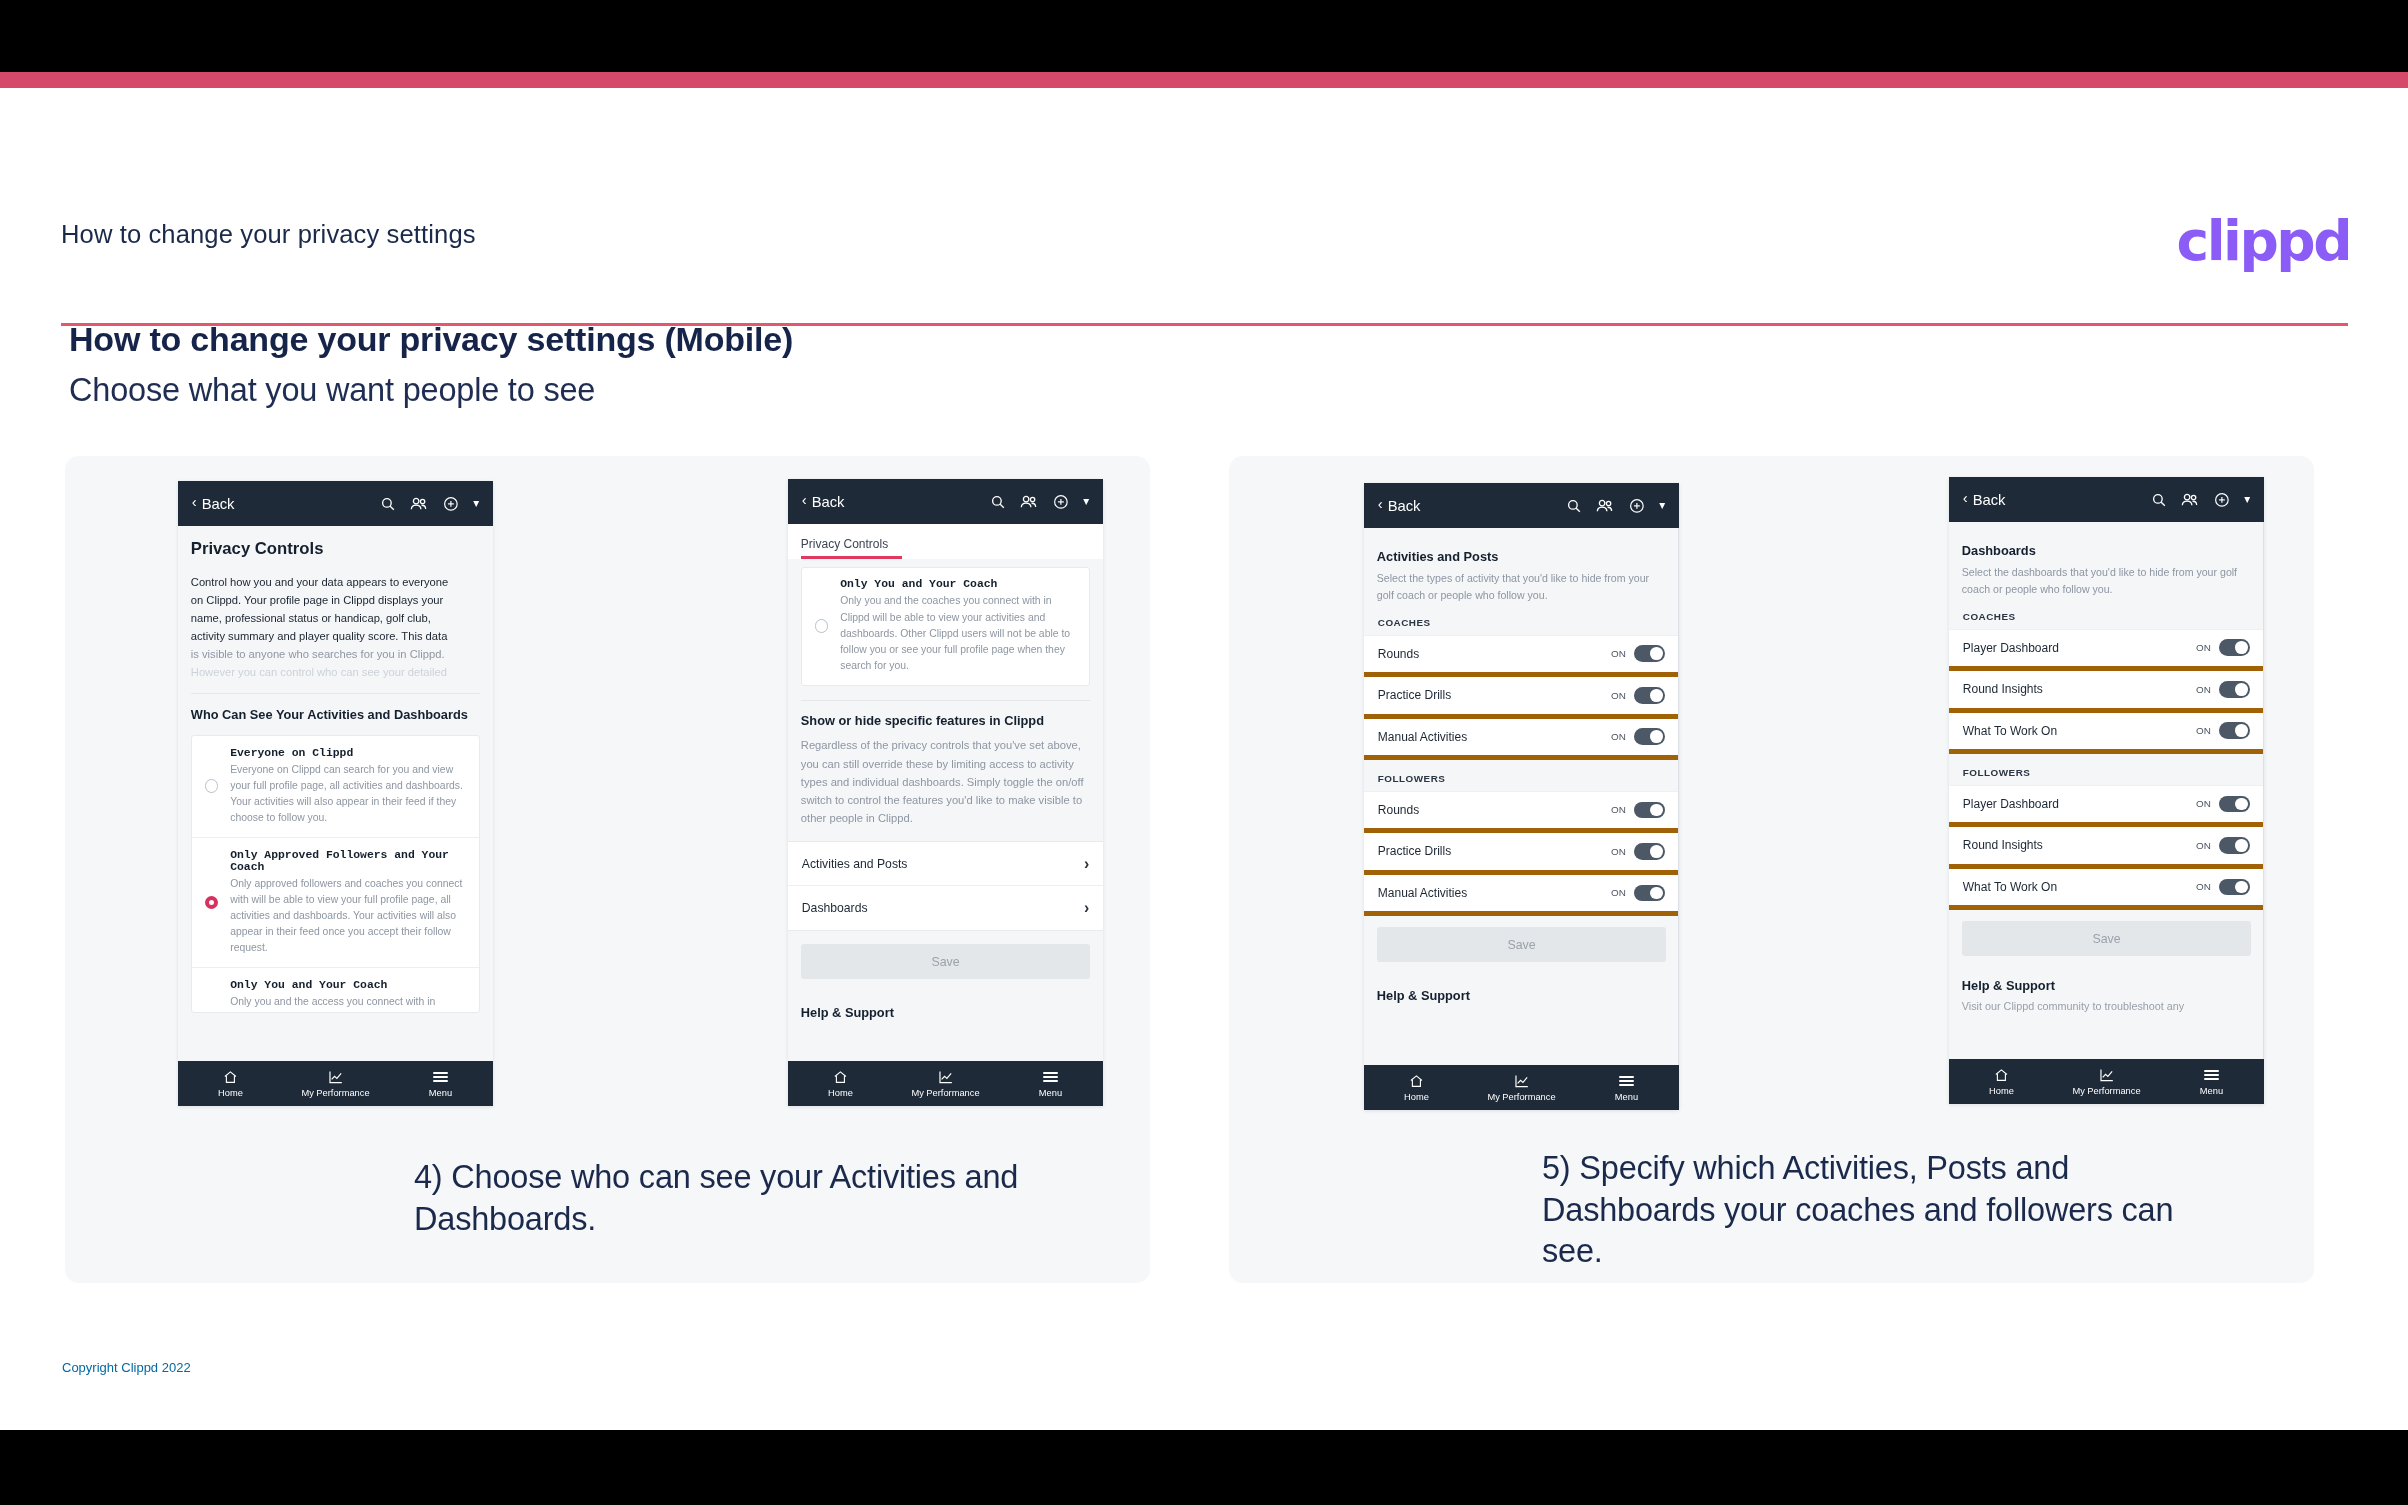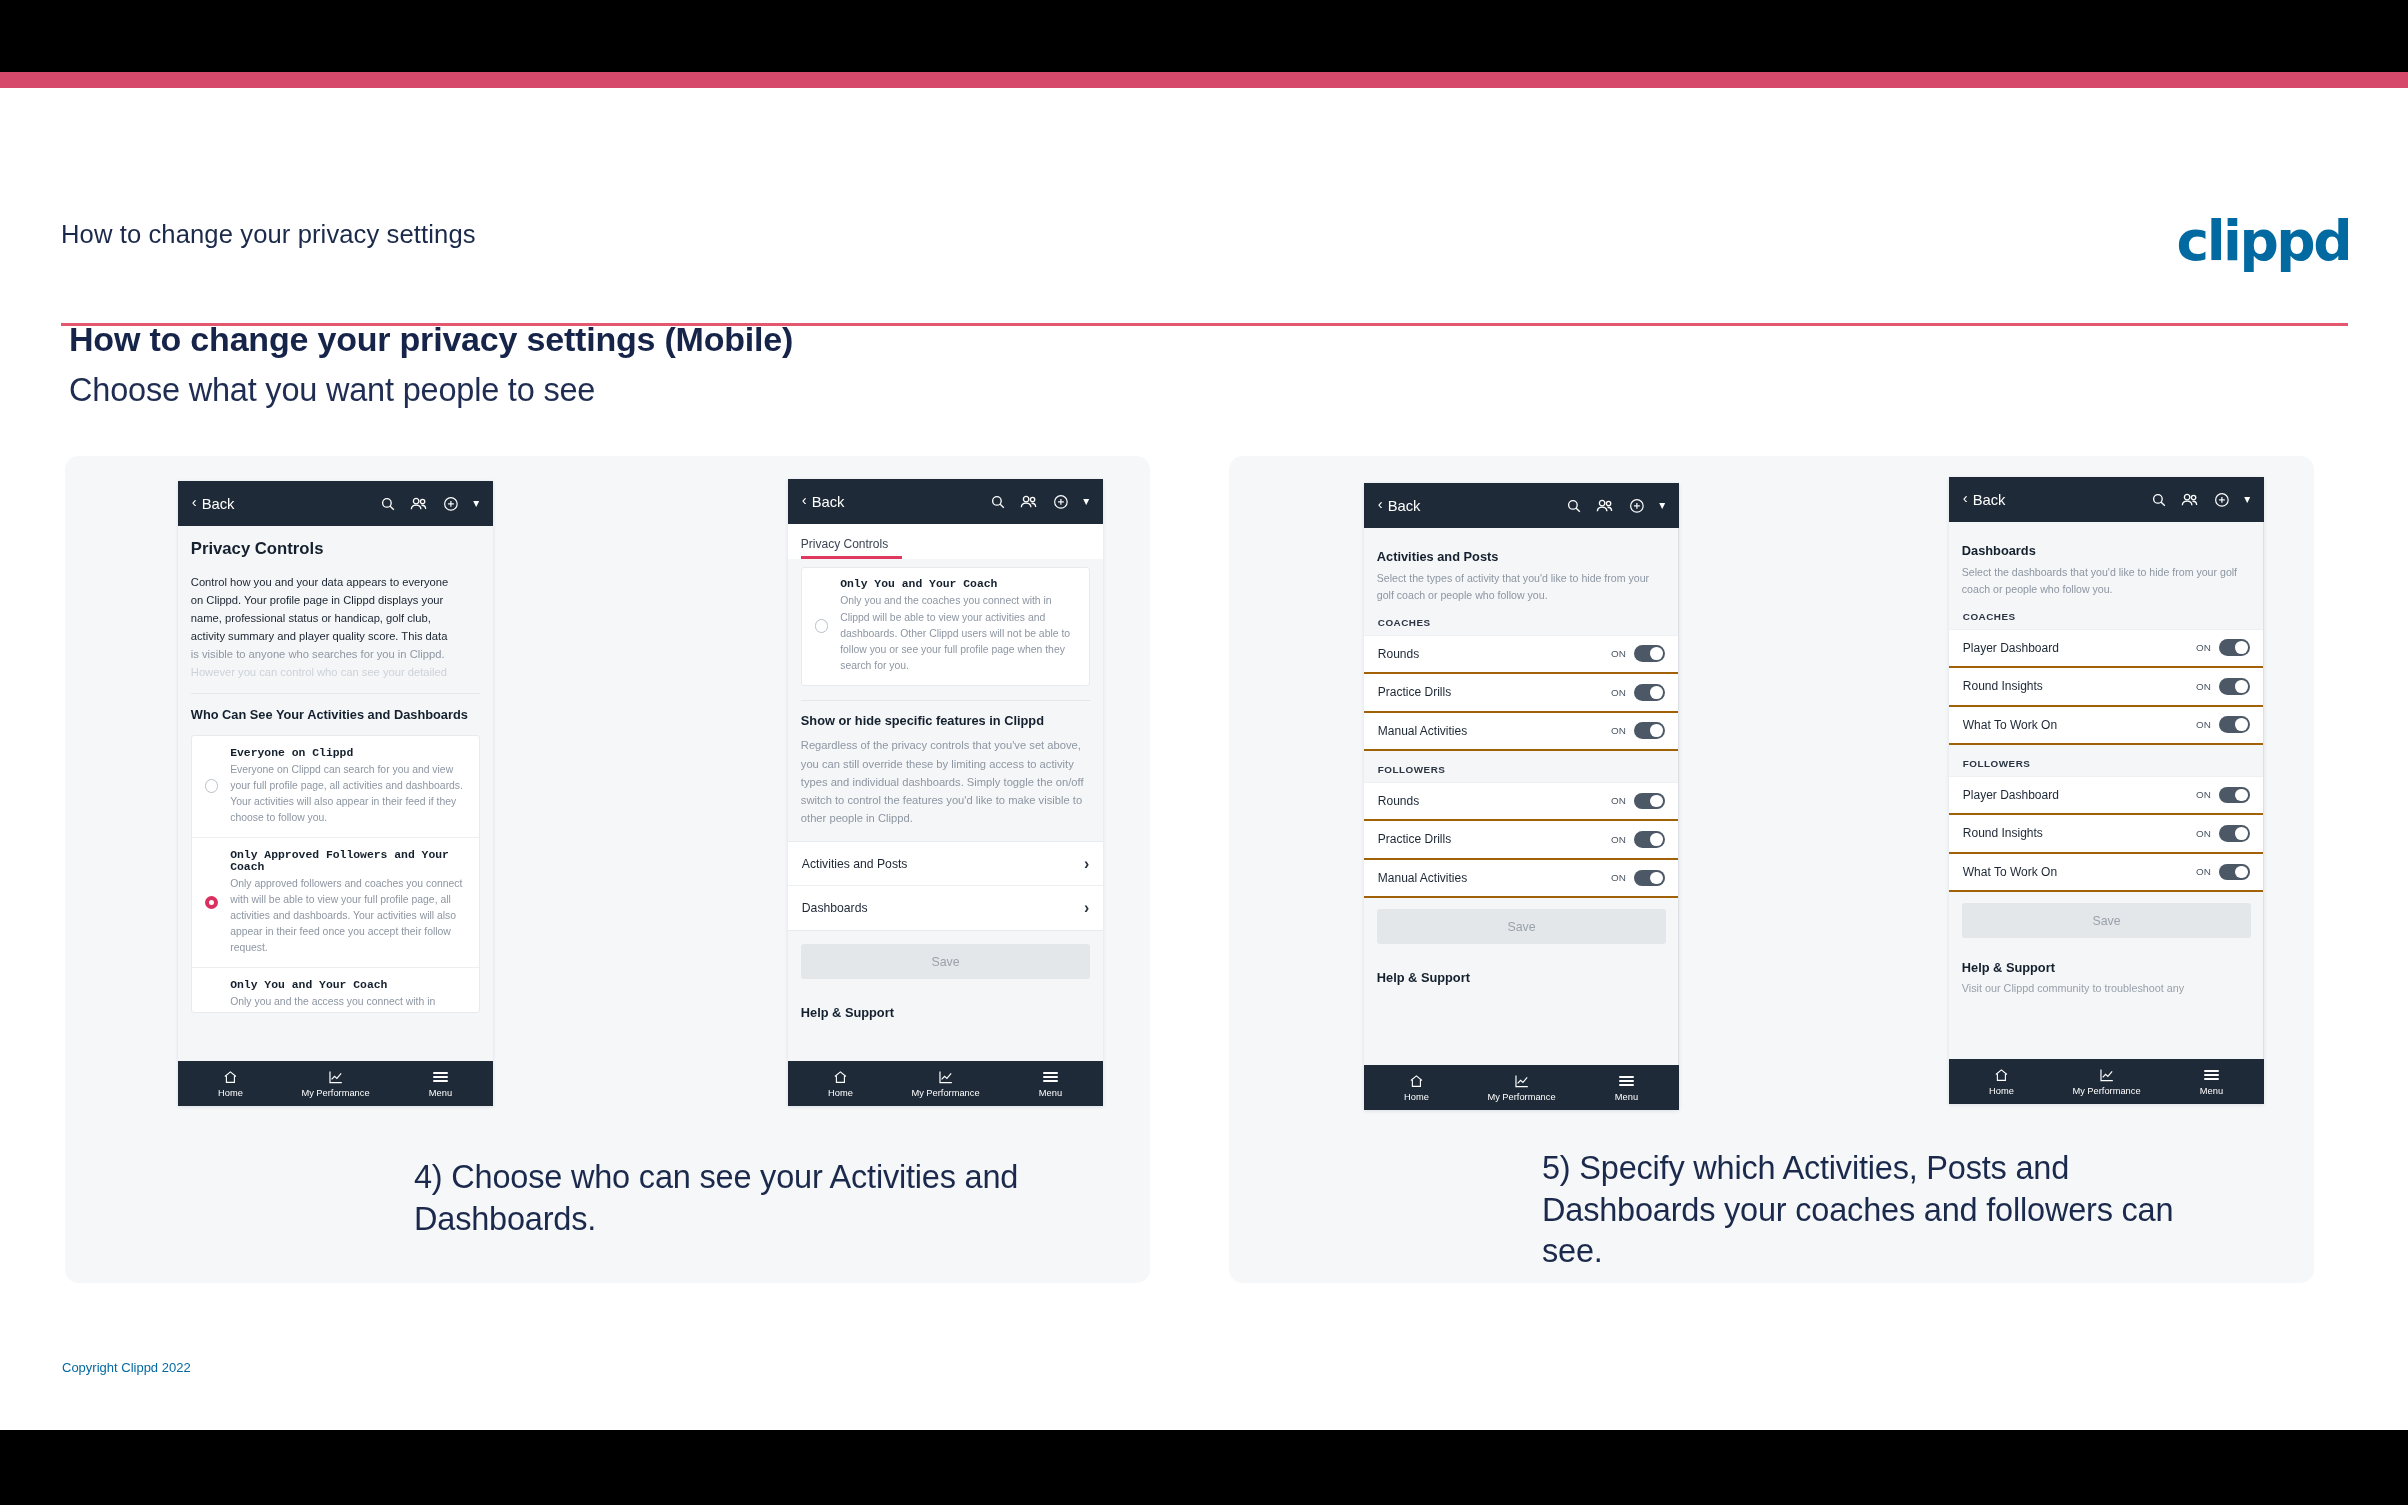--- a/index.html
+++ b/index.html
@@ -16,21 +16,21 @@
   .topbar-pink  { position:absolute; left:0; top:72px; width:2409px; height:15.8px; background:#d6496a; }
   .bottombar-black { position:absolute; left:0; top:1430px; width:2409px; height:75px; background:#000000; }
 
   .header { position:absolute; left:0; top:88px; width:2409px; height:148px; }
   .header-title {
     position:absolute; left:61px; top:132px;
     font-size:25.6px; font-weight:400; color:#1b2a4a; letter-spacing:0.1px;
   }
   .logo {
     position:absolute; right:59px; top:126px;
-    font-size:55px; font-weight:700; color:#0369a1;
+    font-size:55px; font-weight:700; color:#8b5cf6;
     letter-spacing:-2.5px; font-family:"DejaVu Sans", sans-serif;
     line-height:1;
   }
   .header-rule {
     position:absolute; left:61px; top:235px; width:2287px; height:3px;
     background:#e3586f;
   }
 
   
   .slide-title {
@@ -107,21 +107,21 @@
     text-align:center; padding:10.8px 0; font-size:12.4px; color:#9aa2ab;
   }
   .help-h { font-size:12.8px; font-weight:700; color:#14202e; padding:25.6px 12.8px 0 12.8px; }
   .help-p { font-size:10.8px; color:#98a0aa; padding:4.9px 12.8px 0 12.8px; line-height:1.5; }
 
   .sec-head {
     font-size:9.9px; font-weight:700; color:#2a3442; letter-spacing:0.5px;
     padding:12.8px 13.8px 6.9px 13.8px;
   }
   .tg-row { display:flex; align-items:center; background:#ffffff;
-            padding:9.9px 13.8px; border-bottom:2px solid #a16207; }
+            padding:9.9px 13.8px; border-bottom:5px solid #a16207; }
   .tg-row:first-child { border-top:1px solid #eef1f3; }
   .tg-label { font-size:12px; color:#1c2734; }
   .tg-right { margin-left:auto; display:flex; align-items:center; gap:7.9px; }
   .tg-state { font-size:9.9px; color:#4a5462; font-weight:500; }
   .toggle { width:31.5px; height:16.7px; border-radius:8.9px; background:#4c5866; position:relative; }
   .toggle .knob { position:absolute; right:2px; top:2px; width:12.8px; height:12.8px;
                   border-radius:50%; background:#ffffff; }
 
   .phone-tabbar {
     background:#1e2a38; display:flex; align-items:center;

